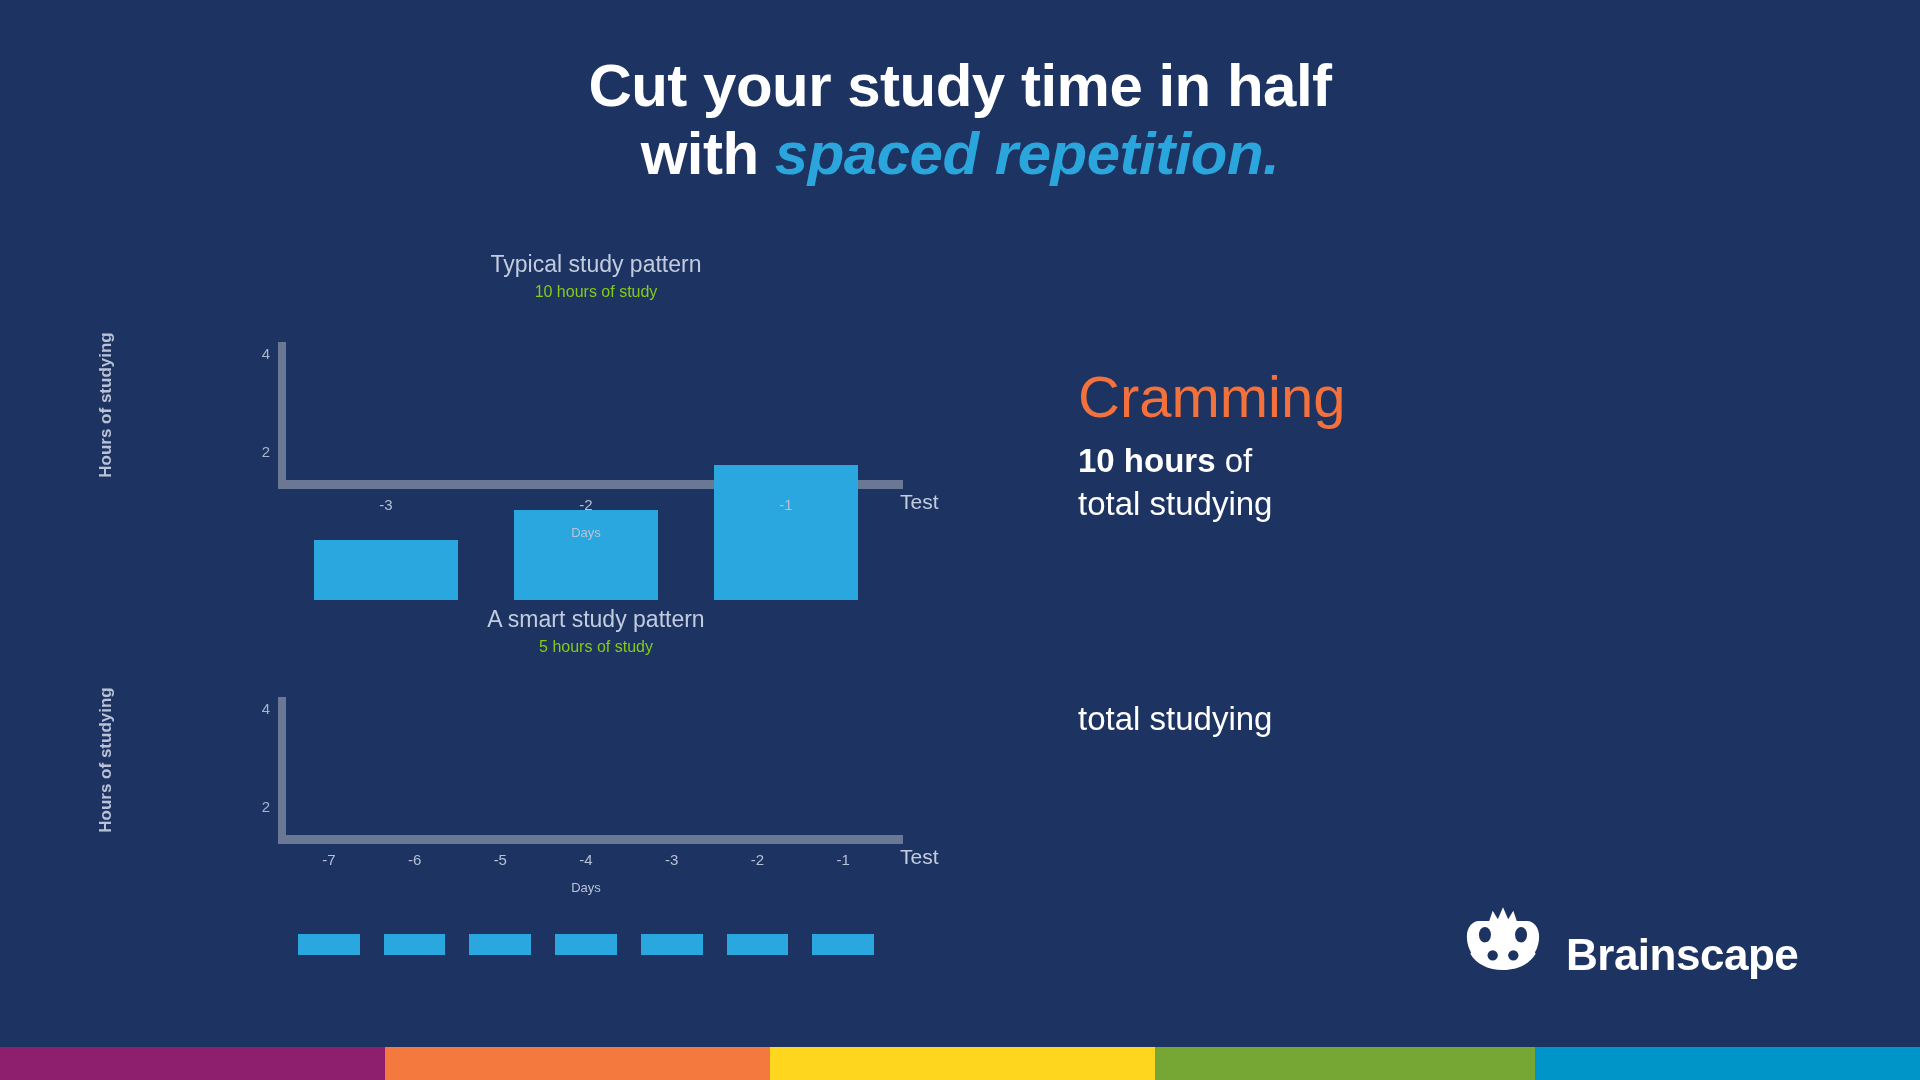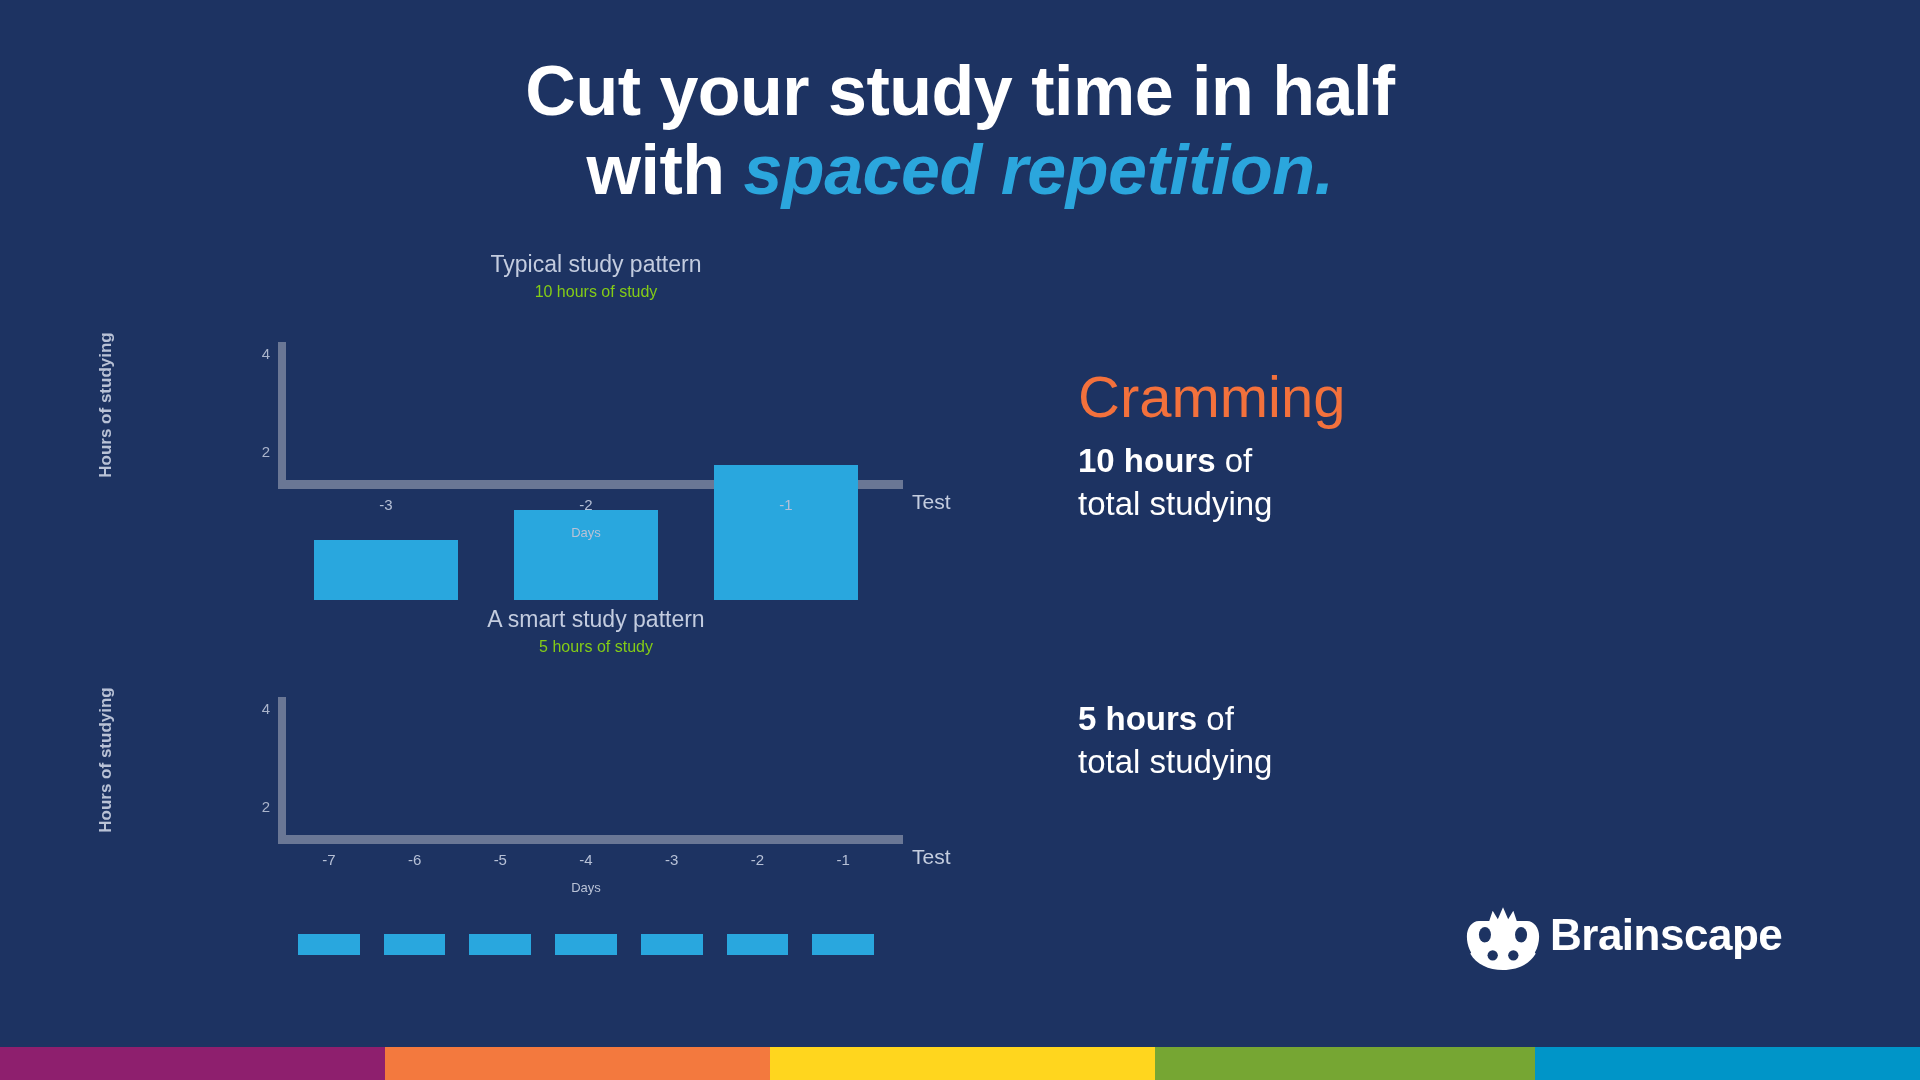--- a/index.html
+++ b/index.html
@@ -9,21 +9,21 @@
     font-family:"Liberation Sans", sans-serif;
     position:relative;
   }
 
   
   .title-block{
     position:absolute; top:52px; left:0; width:1920px;
     text-align:center;
   }
   .title-line{
-    font-size:70px;
+    font-size:60px;
     font-weight:700;
     color:#ffffff;
     letter-spacing:-0.5px;
     line-height:1.13;
     white-space:nowrap;
   }
   .title-accent{ color:#2ba6dd; font-style:italic; }
 
   
   .chart-wrap{ position:absolute; }
@@ -90,21 +90,20 @@
     flex:1 1 0;
     text-align:center;
     font-size:15px;
     color:#b6c0d6;
   }
   .testlab{
     position:absolute;
     left:800px; top:190px;
     font-size:21px;
     color:#c4cddf;
-    margin-left:12px;
   }
   .xaxis-title{
     position:absolute;
     left:186px; top:225px;
     width:600px;
     text-align:center;
     font-size:13px;
     color:#b9c2d6;
     font-weight:400;
   }
@@ -145,21 +144,21 @@
     color:#ffffff;
     line-height:1.30;
     font-weight:400;
   }
   .callout-body b{ font-weight:700; }
 
   
   .logo{
     position:absolute;
     left:1460px; top:890px;
-    display:flex; align-items:center; gap:4px;
+    display:flex; align-items:flex-end; gap:20px;
   }
   .logo-text{
     font-size:44px;
     font-weight:700;
     color:#ffffff;
     letter-spacing:-0.5px;
   }
 
   
   .bottombar{
@@ -270,21 +269,20 @@
 <div class="callout" id="callout1">
   <div class="callout-head orange">Cramming</div>
   <div class="callout-body">
     <div><b>10 hours</b><span> of</span></div>
     <div>total studying</div>
   </div>
 </div>
 
 <div class="callout" id="callout2">
   <div class="callout-body">
-    <div><b>5 hours</b><span> of</span></div>
     <div>total studying</div>
   </div>
 </div>
 
 <div class="logo">
   <span>
     <svg width="86" height="86" viewBox="0 0 100 100" aria-hidden="true">
       <g fill="#ffffff">
         <path d="M50 20 L56 34 L62 24 L66 36 L78 36 C86 36 92 44 92 54 C92 76 74 92 50 92 C26 92 8 76 8 54 C8 44 14 36 22 36 L34 36 L38 24 L44 34 Z"></path>
       </g>

